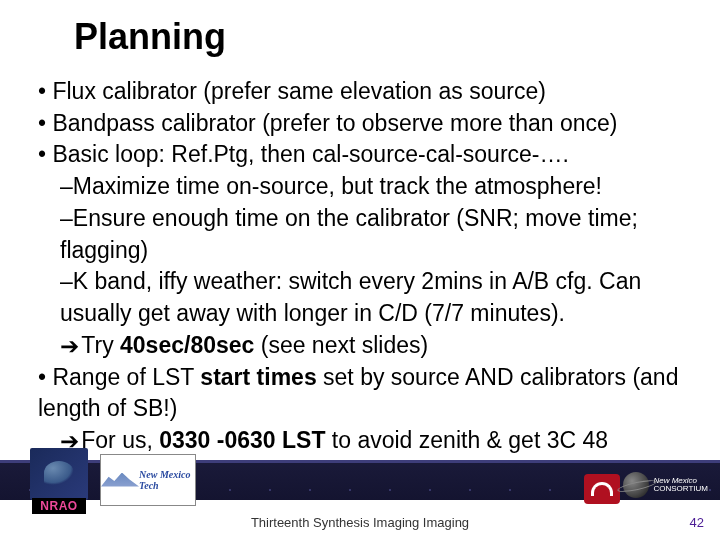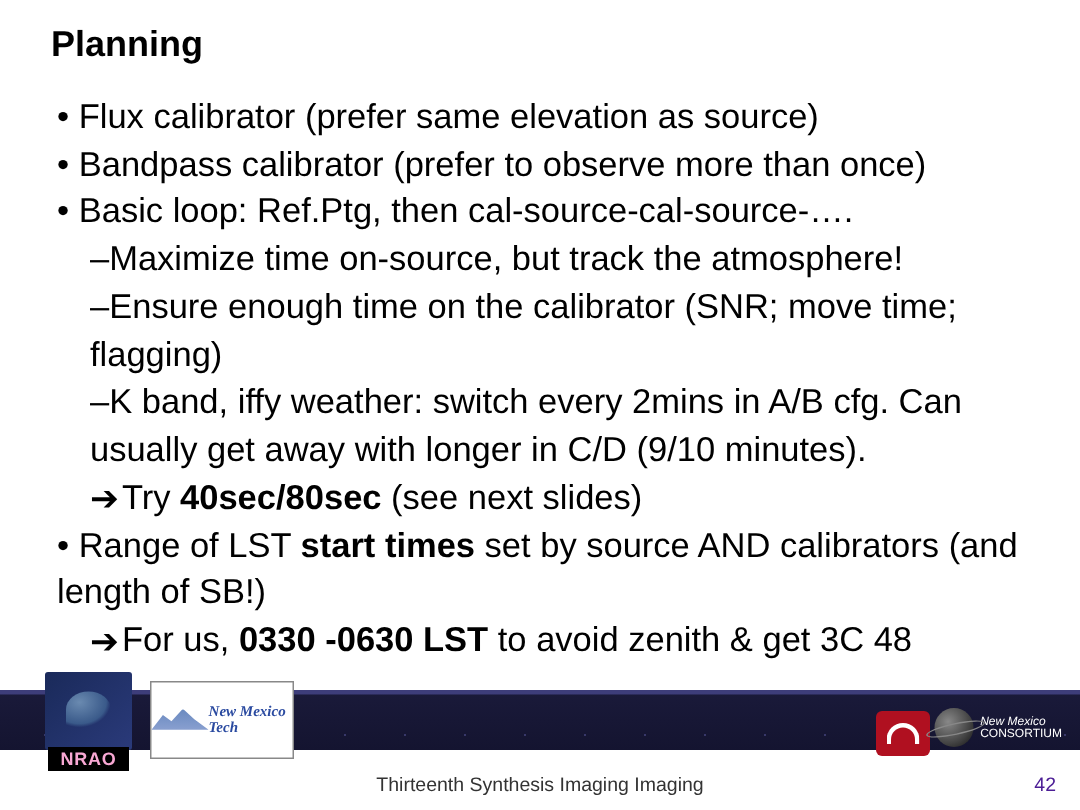--- a/index.html
+++ b/index.html
@@ -10,24 +10,25 @@
     font-family: Arial, Helvetica, sans-serif;
     position: relative;
     overflow: hidden;
   }
   .slide {
     width: 100%;
     height: 100%;
     position: relative;
   }
   .title {
-    font-size: 24px;
+    font-size: 36px;
     font-weight: bold;
     color: #000;
     padding: 16px 0 0 34px;
+    margin-left: 40px;
   }
   .content {
     padding: 18px 30px 0 38px;
     font-size: 23px;
     line-height: 1.38;
     color: #000;
   }
   .b1 { padding-left: 0; }
   .b2 { padding-left: 22px; }
   .bullet::before { content: "• "; }
@@ -85,21 +86,21 @@
     border:none;
     border-radius:2px;
   }
   .nrao .shape{
     width:30px;height:24px;
     background: radial-gradient(ellipse at 30% 30%, #6a8ab0 0%, #3a5a8a 60%, transparent 70%);
     border-radius:50% 50% 0 0;
     margin-bottom:2px;
   }
   .nrao-label{
-    font-size:12px;font-weight:bold;color:#f9a8d4;
+    font-size:12px;font-weight:bold;color:#ec4899;
     background:#000; padding:1px 8px;
     margin-top:-2px;
     letter-spacing:0.5px;
   }
   .nmt .logo-box{
     width:96px;height:52px;
     flex-direction:row;
     font-family:"Times New Roman",serif;
   }
   .nmt .mtn{
@@ -161,21 +162,21 @@
 <div class="slide">
 
   <div class="title">Planning</div>
 
   <div class="content">
     <div class="b1 bullet">Flux calibrator (prefer same elevation as source)</div>
     <div class="b1 bullet">Bandpass calibrator (prefer to observe more than once)</div>
     <div class="b1 bullet">Basic loop: Ref.Ptg, then cal-source-cal-source-….</div>
     <div class="b2"><span class="dash"></span><span>Maximize time on-source, but track the atmosphere!</span></div>
     <div class="b2"><span class="dash"></span><span>Ensure enough time on the calibrator (SNR; move time; flagging)</span></div>
-    <div class="b2"><span class="dash"></span><span>K band, iffy weather: switch every 2mins in A/B cfg. Can usually get away with longer in C/D (9/10 minutes).</span></div>
+    <div class="b2"><span class="dash"></span><span>K band, iffy weather: switch every 2mins in A/B cfg. Can usually get away with longer in C/D (7/7 minutes).</span></div>
     <div class="b2"><span class="arrow-glyph">➔</span><span>Try </span><span class="bold">40sec/80sec</span><span> (see next slides)</span></div>
     <div class="b1 bullet"><span>Range of LST </span><span class="bold">start times</span><span> set by source AND calibrators (and length of SB!)</span></div>
     <div class="b2"><span class="arrow-glyph">➔</span><span>For us, </span><span class="bold">0330 -0630 LST</span><span> to avoid zenith &amp; get 3C 48</span></div>
   </div>
 
   <div class="footer-band">
     <div class="dots"></div>
   </div>
 
   <div class="logo nrao">

